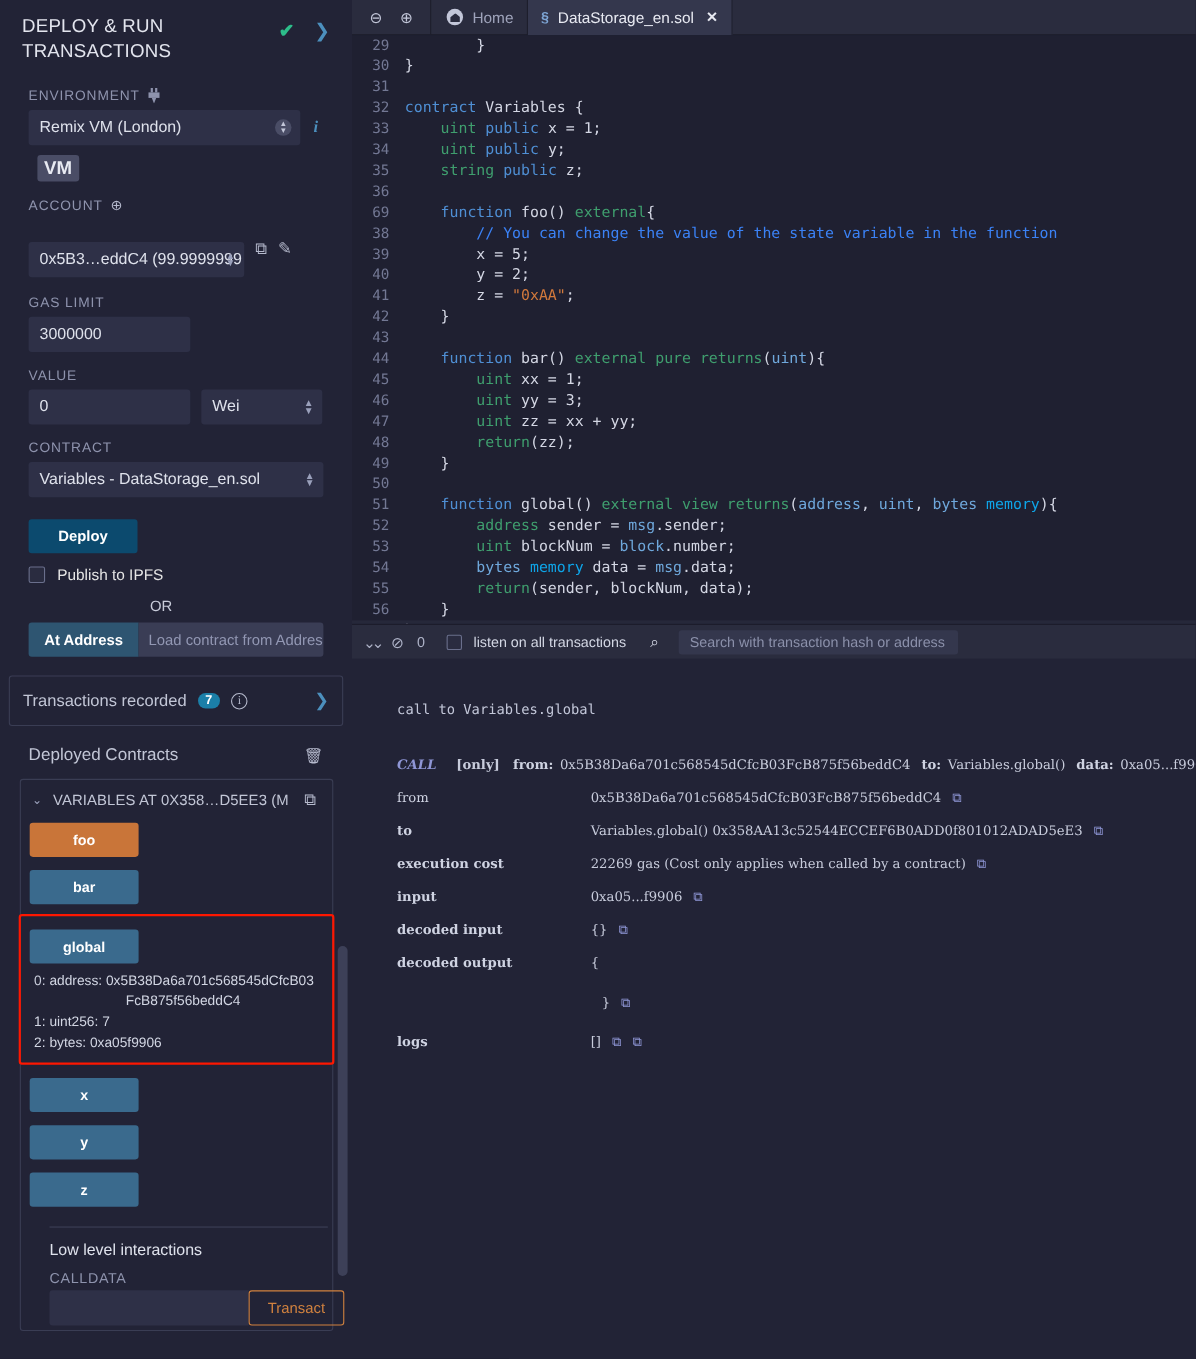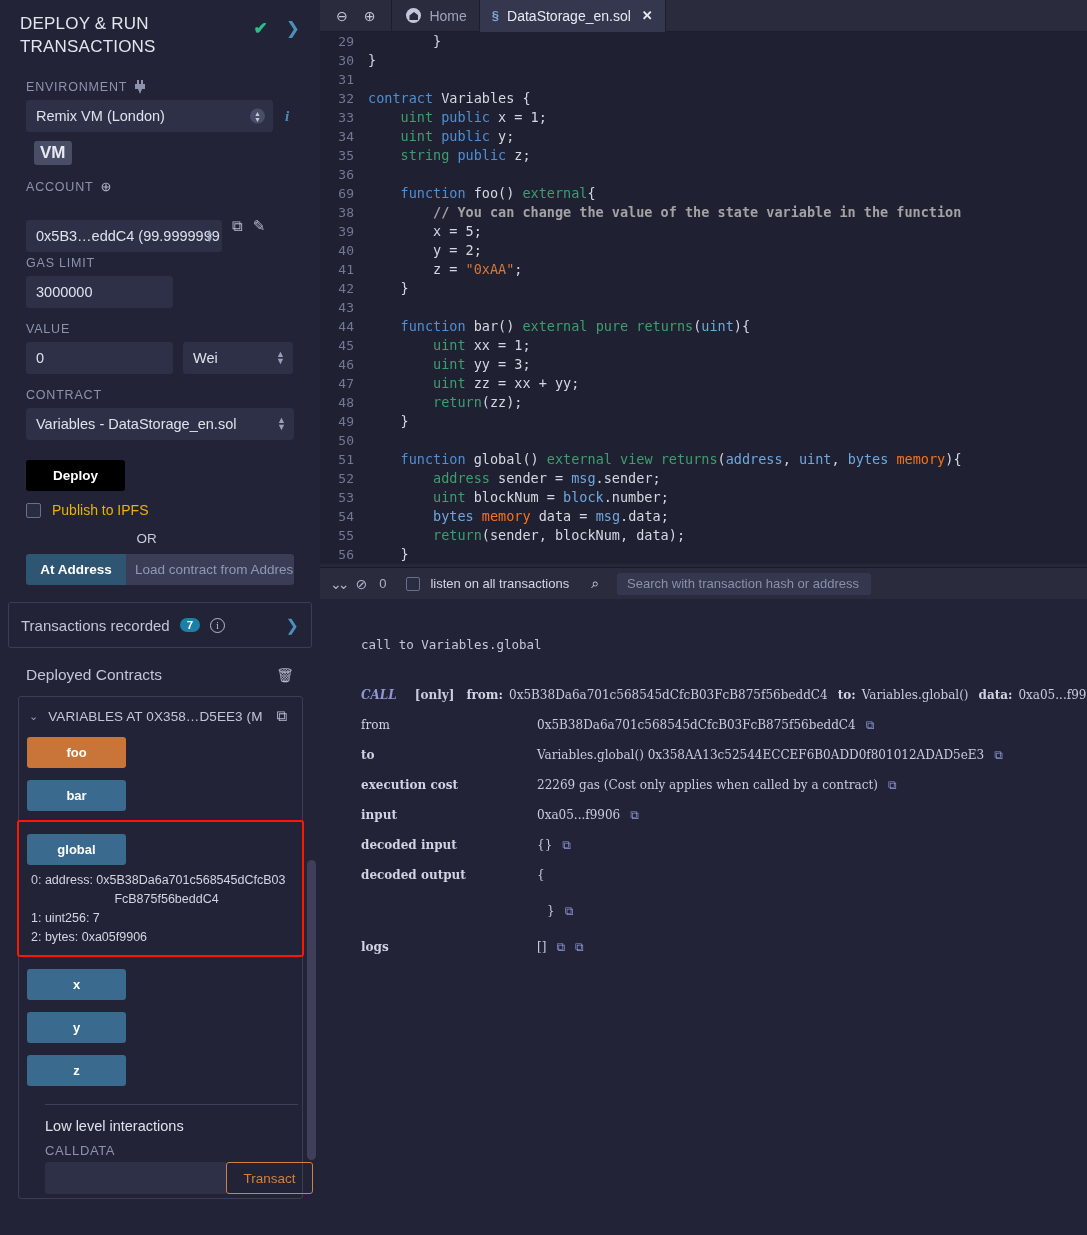--- a/index.html
+++ b/index.html
@@ -77,26 +77,26 @@
   .icon-btn { color: #b6bacd; font-size: 15px; margin-left: 10px; cursor: pointer; }
 
   .gas-box { margin-left: 26px; width: 147px; }
   .val-row { margin-left: 26px; display: flex; gap: 10px; }
   .val-box { width: 147px; }
   .unit-box { width: 110px; }
   .contract-box { margin-left: 26px; width: 268px; }
 
   .deploy-btn {
     margin: 20px 0 0 26px; width: 99px; height: 31px;
-    background: #000000; color: #fff; border: none; border-radius: 3px;
+    background: #0c4a6e; color: #fff; border: none; border-radius: 3px;
     font-size: 13.5px; font-weight: bold; cursor: pointer;
   }
   .ipfs-row { margin: 11px 0 0 26px; display: flex; align-items: center; gap: 11px; }
   .cb { width: 15px; height: 15px; border: 1px solid #6a6f8c; border-radius: 2px; background: #2a2c40; }
-  .ipfs-row span { color: #eab308; font-size: 14px; }
+  .ipfs-row span { color: #e5e5e5; font-size: 14px; }
   .or-text { text-align: center; color: #c9ccda; font-size: 13.5px; margin-top: 13px; width: 293px; }
   .ataddr-row { margin: 8px 0 0 26px; display: flex; width: 268px; height: 31px; }
   .ataddr-btn {
     width: 100px; background: #2e5571; color: #fff; font-size: 13.5px;
     font-weight: bold; display: flex; align-items: center; justify-content: center;
     border-radius: 3px 0 0 3px; cursor: pointer;
   }
   .ataddr-input {
     flex: 1; background: #3a3d55; color: #9297b3; font-size: 13.5px;
     display: flex; align-items: center; padding-left: 9px;
@@ -208,25 +208,25 @@
   .code-line { display: flex; height: 19px; line-height: 19px; white-space: pre; }
   .ln {
     width: 48px; text-align: right; padding-right: 14px; color: #737894;
     flex: none; font-size: 13px;
   }
   .code-txt { color: #d4d7e4; }
   .line-hl { background: #26283a; }
   .kw  { color: #4f8fd4; }   
   .typ { color: #3f9e6e; }   
   .fnm { color: #d4d7e4; }
-  .cmt { color: #a3a3a3; font-weight: bold; }
+  .cmt { color: #3b82f6; }
   .str { color: #d2793c; }
   .num { color: #d4d7e4; }
   .glb { color: #6fa8dc; }   
-  .mem { color: #f97316; }
+  .mem { color: #0ea5e9; }
 
   
   .term-bar {
     height: 32px; background: #2a2c3e; display: flex; align-items: center;
     padding: 0 10px; gap: 10px; flex: none; border-top: 1px solid #191a27;
   }
   .tb-ic { color: #aeb3c8; font-size: 14px; cursor: pointer; }
   .tb-zero { color: #aeb3c8; font-size: 13px; margin-left: 2px; }
   .tb-cb { width: 14px; height: 14px; border: 1px solid #6a6f8c; border-radius: 2px; background: #2a2c40; margin-left: 10px; }
   .tb-lbl { color: #d3d7e4; font-size: 13px; }
@@ -303,21 +303,21 @@
           <span>0x5B3…eddC4 (99.9999999</span>
           <span class="spin">
               <span>▲</span>
               <span>▼</span>
             </span>
         </div>
         <span class="icon-btn">⧉</span>
         <span class="icon-btn">✎</span>
       </div>
 
-      <div class="field-label" style="margin-top:4px">GAS LIMIT</div>
+      <div class="field-label" style="margin-top:16px">GAS LIMIT</div>
       <div class="input-box gas-box">
         <span>3000000</span>
       </div>
 
       <div class="field-label" style="margin-top:14px">VALUE</div>
       <div class="val-row">
         <div class="input-box val-box">
           <span>0</span>
         </div>
         <div class="input-box unit-box">

